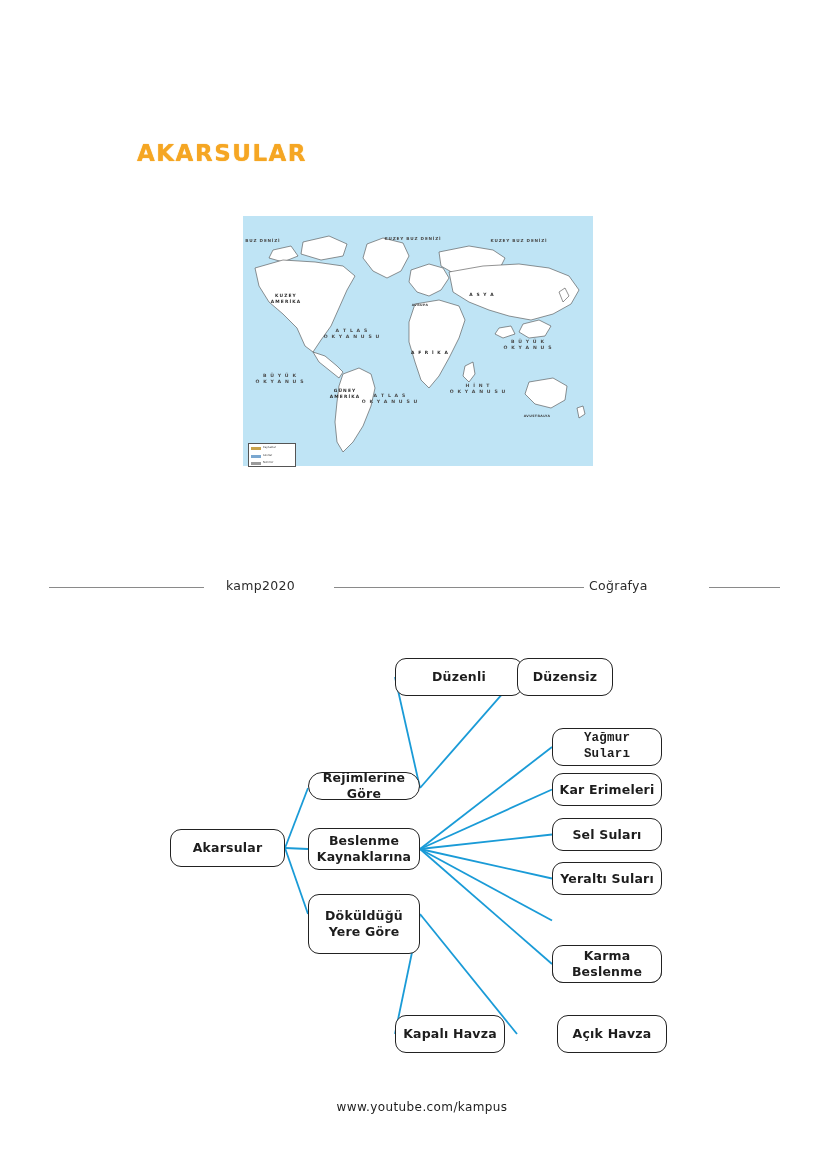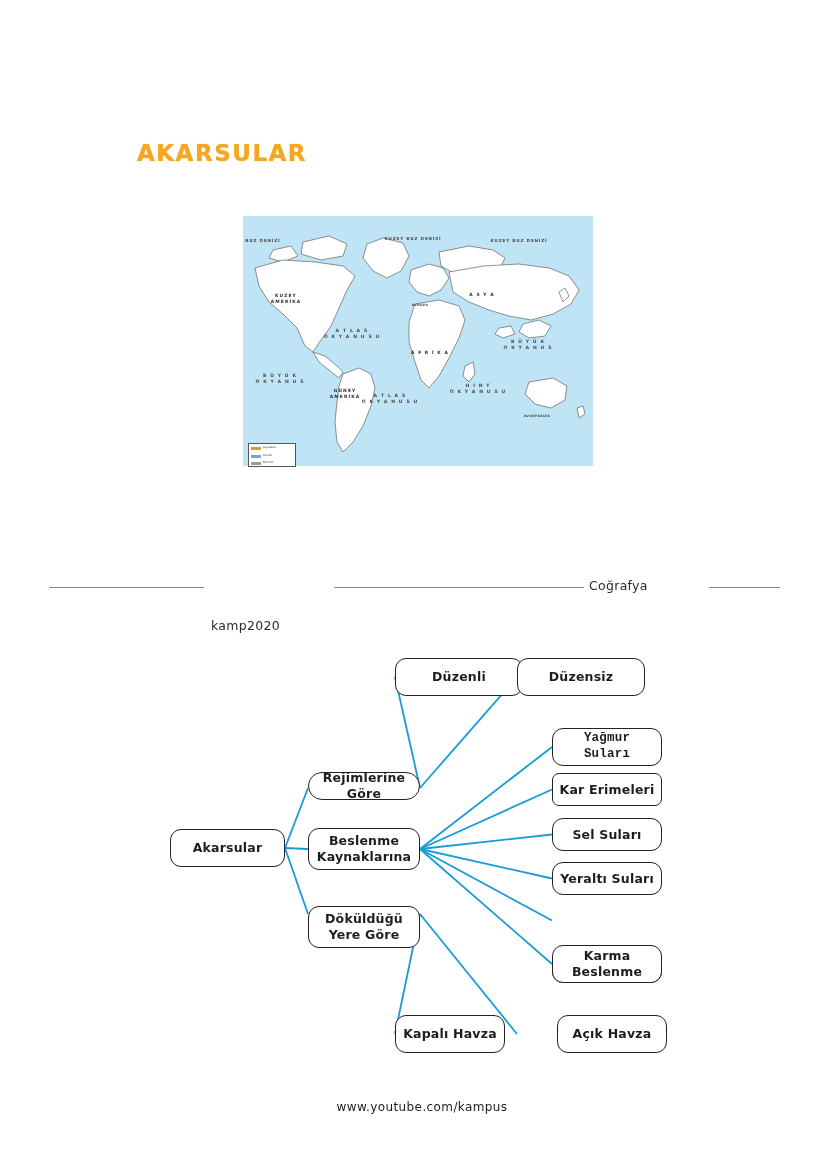--- a/index.html
+++ b/index.html
@@ -100,21 +100,21 @@
   .divider-row .seg2 { left: 285px; width: 250px; }
   .divider-row .seg3 { left: 660px; width: 71px; }
   .divider-label {
     position: absolute;
     top: 0;
     font-family: "DejaVu Sans", sans-serif;
     font-size: 12.5px;
     color: #2b2b2b;
     letter-spacing: .3px;
   }
-  .dl-left { left: 162px; margin-top: 40px; }
+  .dl-left { left: 177px; }
   .dl-right { left: 540px; text-align: center; }
 
   
   .diagram {
     position: absolute;
     left: 0;
     top: 640px;
     width: 828px;
     height: 430px;
   }
@@ -254,27 +254,27 @@
       <line x1="420" y1="209" x2="552" y2="324" stroke="#1a9bd7" stroke-width="1.8"></line>
       <line x1="420" y1="274" x2="395" y2="394" stroke="#1a9bd7" stroke-width="1.8"></line>
       <line x1="420" y1="274" x2="517" y2="394" stroke="#1a9bd7" stroke-width="1.8"></line>
     </svg>
   <div id="node-layer">
       <div class="node" style="left: 170px; top: 189px; width: 115px; height: 38px;">Akarsular</div>
       <div class="node" style="left: 308px; top: 132px; width: 112px; height: 28px; border-radius: 19px;">Rejimlerine
 Göre</div>
       <div class="node" style="left: 308px; top: 188px; width: 112px; height: 42px;">Beslenme
 Kaynaklarına</div>
-      <div class="node" style="left: 308px; top: 266px; width: 112px; height: 42px;">Döküldüğü
+      <div class="node" style="left: 308px; top: 254px; width: 112px; height: 60px;">Döküldüğü
 Yere Göre</div>
       <div class="node" style="left: 395px; top: 18px; width: 128px; height: 38px;">Düzenli</div>
-      <div class="node" style="left: 517px; top: 18px; width: 128px; height: 38px;">Düzensiz</div>
+      <div class="node" style="left: 517px; top: 18px; width: 96px; height: 38px;">Düzensiz</div>
       <div class="node" style="left: 552px; top: 88px; width: 110px; height: 38px; font-family: Liberation Mono, monospace;">Yağmur
 Suları</div>
-      <div class="node" style="left: 552px; top: 133px; width: 110px; height: 33px; border-radius: 7px;">Kar Erimeleri</div>
+      <div class="node" style="left: 552px; top: 133px; width: 110px; height: 33px;">Kar Erimeleri</div>
       <div class="node" style="left: 552px; top: 178px; width: 110px; height: 33px;">Sel Suları</div>
       <div class="node" style="left: 552px; top: 222px; width: 110px; height: 33px;">Yeraltı Suları</div>
       <div class="node" style="left: 552px; top: 264px; width: 110px; height: 33px; margin-top: 46px;">Göller</div>
       <div class="node" style="left: 552px; top: 305px; width: 110px; height: 38px;">Karma
 Beslenme</div>
       <div class="node" style="left: 395px; top: 375px; width: 110px; height: 38px;">Kapalı Havza</div>
       <div class="node" style="left: 517px; top: 375px; width: 110px; height: 38px; margin-left: 40px;">Açık Havza</div>
     </div>
 </div>
 

